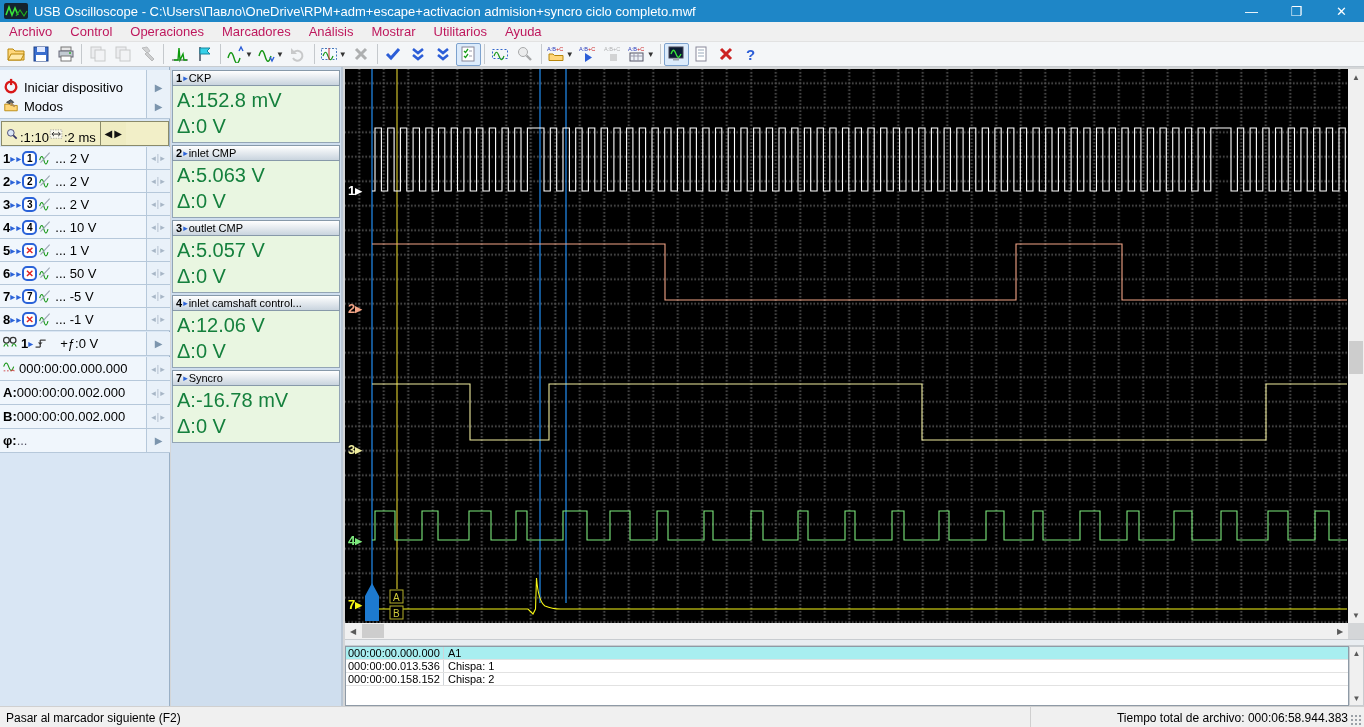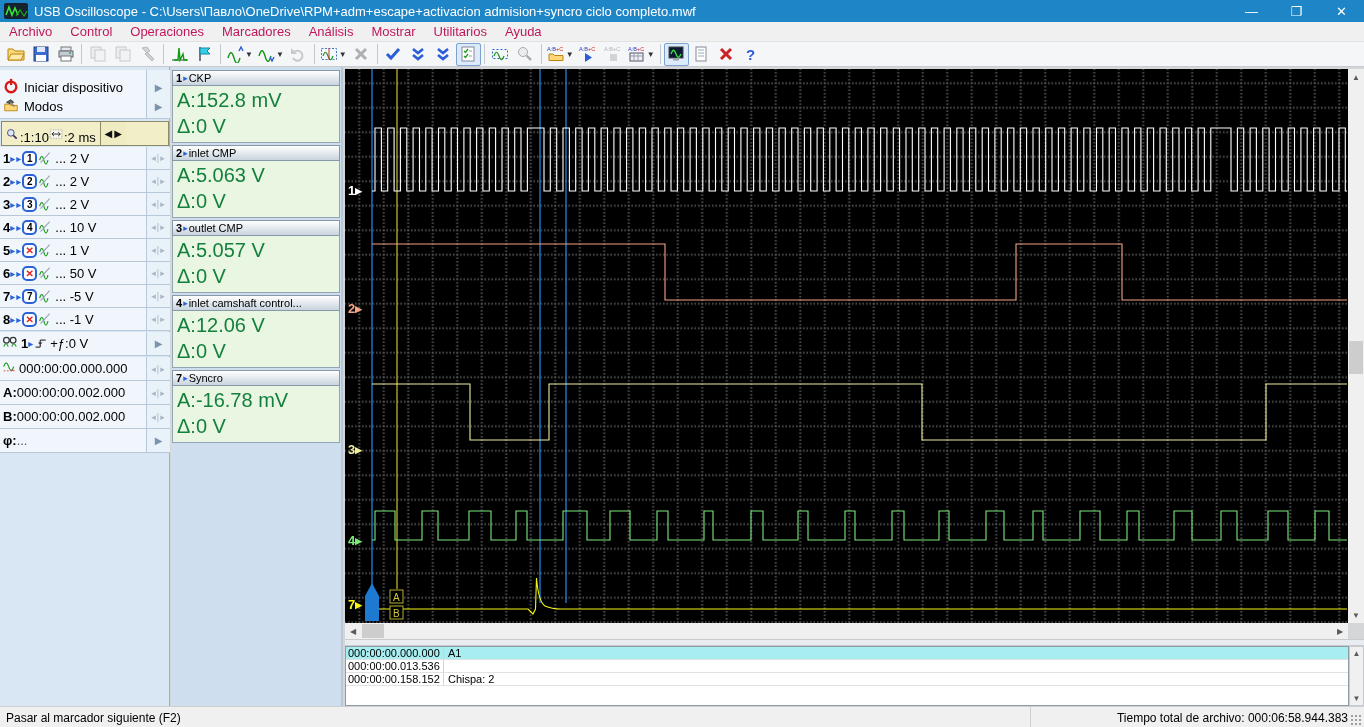--- a/index.html
+++ b/index.html
@@ -471,21 +471,21 @@
             <path d="M2 14c2-4 3-4 5 0m4 0c2-4 3-4 5 0" fill="none" stroke="#149614" stroke-width="1.3"></path>
           </svg></span>
         <span class="chnum">1</span>
         <span class="barrow">▸</span>
         <svg viewBox="0 0 18 18" style="width:14px;height:14px">
           <line x1="2" y1="13" x2="8" y2="13" stroke="#333" stroke-width="1.5"></line>
           <line x1="8" y1="4" x2="8" y2="13" stroke="#333" stroke-width="1.5"></line>
           <line x1="8" y1="4" x2="15" y2="4" stroke="#333" stroke-width="1.5"></line>
           <path d="M8 10l-3-3h6z" fill="#333"></path>
         </svg>
-        <span style="margin-left:2px">+ƒ:0 V</span>
+        <span style="margin-left:12px">+ƒ:0 V</span>
         <span class="grow"></span>
         <span class="rcell">▶</span>
       </div>
       <div class="srow" style="top: 290px; height: 24px;">
         <span style="margin-left:2px"><svg viewBox="0 0 18 18" style="width:15px;height:15px">
             <path d="M2 8c2-6 4-6 6 0s4 6 6 0" fill="none" stroke="#149614" stroke-width="1.3"></path>
             <line x1="2" y1="13" x2="15" y2="13" stroke="#c33" stroke-dasharray="2 2"></line>
             <path d="M11 13l4 0-2-2z" fill="#c33"></path>
           </svg></span>
         <span style="margin-left:2px">000:00:00.000.000</span>
@@ -612,20 +612,21 @@
 
   <div class="splitter"></div>
 
   <div class="markers" id="markers">
       <div class="mrow selected">
         <span class="mtime">000:00:00.000.000</span>
         <span class="mlabel">A1</span>
       </div>
       <div class="mrow">
         <span class="mtime">000:00:00.013.536</span>
+        <span class="mlabel">Chispa: 1</span>
       </div>
       <div class="mrow">
         <span class="mtime">000:00:00.158.152</span>
         <span class="mlabel">Chispa: 2</span>
       </div>
     </div>
   <div class="mscroll">
     <div class="sarrow">▲</div>
     <div class="sarrow down">▼</div>
   </div>

